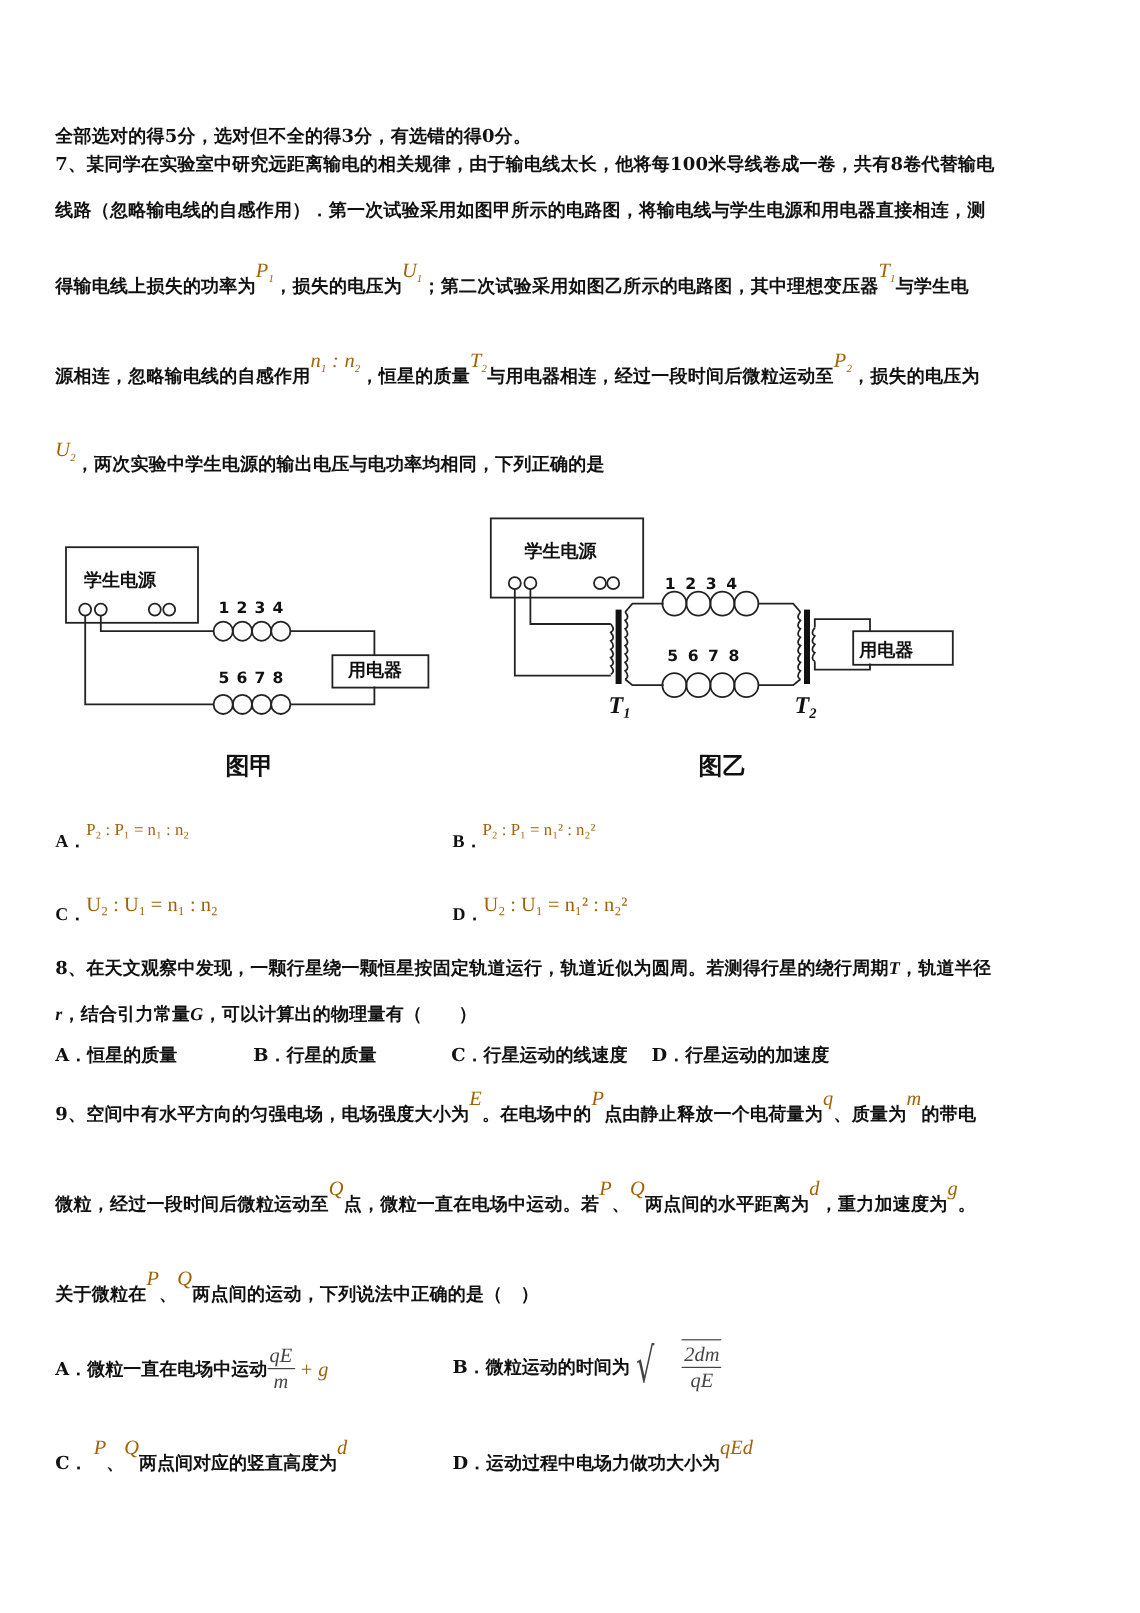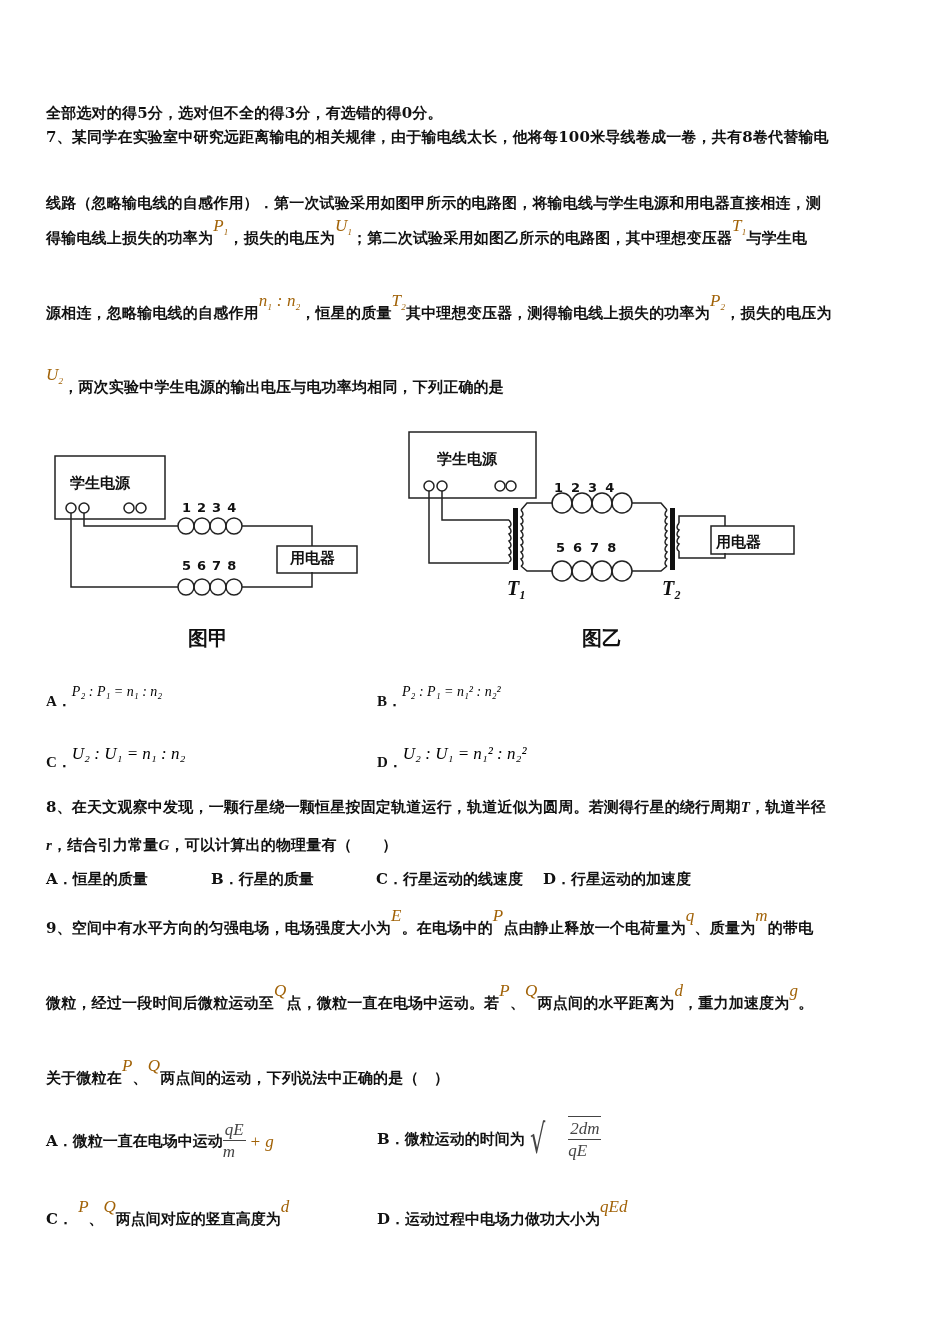--- a/index.html
+++ b/index.html
@@ -4,44 +4,44 @@
 <style>
   html, body { margin: 0; padding: 0; background: #ffffff; }
   body { width: 950px; height: 1344px; position: relative; overflow: hidden;
          font-family: "DejaVu Serif", "Liberation Serif", serif; color: #111; }
   .line { position: absolute; left: 46px; font-size: 15px; font-weight: bold; white-space: nowrap; letter-spacing: 0.2px; }
   .m { font-family: "Liberation Serif", "DejaVu Serif", serif; font-style: italic; font-weight: normal; font-size: 17px; color: #a16207; position: relative; }
   .m.up { top: -12px; }
   .m sub, .m sup { font-size: 9px; }
   .opt { position: absolute; font-size: 15px; font-weight: bold; white-space: nowrap; }
   .optlabel { font-weight: bold; font-family: "Liberation Serif", serif; }
-  .formula { font-family: "Liberation Serif", serif; font-style: italic; font-weight: normal; color: #000000; font-size: 14px; position: relative; top: -10px; }
+  .formula { font-family: "Liberation Serif", serif; font-weight: normal; color: #a16207; font-size: 14px; position: relative; top: -10px; }
   .formula.big { font-size: 17px; top: -8px; }
-  .frac { display: inline-flex; flex-direction: column; vertical-align: middle; font-family: "Liberation Serif", serif; font-style: italic; font-weight: normal; color: #444; font-size: 17px; }
+  .frac { display: inline-flex; flex-direction: column; align-items: center; vertical-align: middle; font-family: "Liberation Serif", serif; font-style: italic; font-weight: normal; color: #444; font-size: 17px; }
   .frac .num { border-bottom: 1px solid #444; padding: 0 2px; line-height: 20px; }
   .frac .den { line-height: 22px; }
   .sqrt { display: inline-flex; align-items: center; vertical-align: middle; }
   .sqrt .radsign { font-size: 40px; font-weight: normal; color: #444; font-family: "DejaVu Sans", sans-serif; line-height: 1; transform: scaleX(0.6); margin-right: -4px; }
   .sqrt .radicand { border-top: 1px solid #444; padding-top: 2px; margin-left: 22px; }
   .cap { position: absolute; font-size: 20px; font-weight: bold; font-family: "DejaVu Sans", sans-serif; }
 </style>
 </head>
 <body>
 
 <div class="line" style="top:104px;">全部选对的得5分，选对但不全的得3分，有选错的得0分。</div>
 
 <div class="line" style="top:128px;">7、某同学在实验室中研究远距离输电的相关规律，由于输电线太长，他将每100米导线卷成一卷，共有8卷代替输电</div>
-<div class="line" style="top:166px;margin-top:28px;">线路（忽略输电线的自感作用）．第一次试验采用如图甲所示的电路图，将输电线与学生电源和用电器直接相连，测</div>
+<div class="line" style="top:166px;">线路（忽略输电线的自感作用）．第一次试验采用如图甲所示的电路图，将输电线与学生电源和用电器直接相连，测</div>
 
 <div class="line" style="top:228px;">
   <span>得输电线上损失的功率为</span><span class="m up"><span>P</span><sub>1</sub></span><span>，损失的电压为</span><span class="m up"><span>U</span><sub>1</sub></span><span>；第二次试验采用如图乙所示的电路图，其中理想变压器</span><span class="m up"><span>T</span><sub>1</sub></span><span>与学生电</span>
 </div>
 
 <div class="line" style="top:303px;">
-  <span>源相连，忽略输电线的自感作用</span><span class="m up"><span>n</span><sub>1</sub> <span>:</span> <span>n</span><sub>2</sub></span><span>，恒星的质量</span><span class="m up"><span>T</span><sub>2</sub></span><span>其中理想变压器，测得输电线上损失的功率为</span><span class="m up"><span>P</span><sub>2</sub></span><span>，损失的电压为</span>
+  <span>源相连，忽略输电线的自感作用</span><span class="m up"><span>n</span><sub>1</sub> <span>:</span> <span>n</span><sub>2</sub></span><span>，恒星的质量</span><span class="m up"><span>T</span><sub>2</sub></span><span>与用电器相连，经过一段时间后微粒运动至</span><span class="m up"><span>P</span><sub>2</sub></span><span>，损失的电压为</span>
 </div>
 
 <div class="line" style="top:377px;">
   <span class="m up" style="left:0;"><span>U</span><sub>2</sub></span><span>，两次实验中学生电源的输出电压与电功率均相同，下列正确的是</span>
 </div>
 
 <svg style="position:absolute; left:50px; top:450px;" width="320" height="160" viewBox="0 0 320 160">
   <g stroke="#222" stroke-width="1.5" fill="none">
     <rect x="5" y="6" width="110" height="63"></rect>
     <circle cx="21" cy="58" r="5"></circle>

